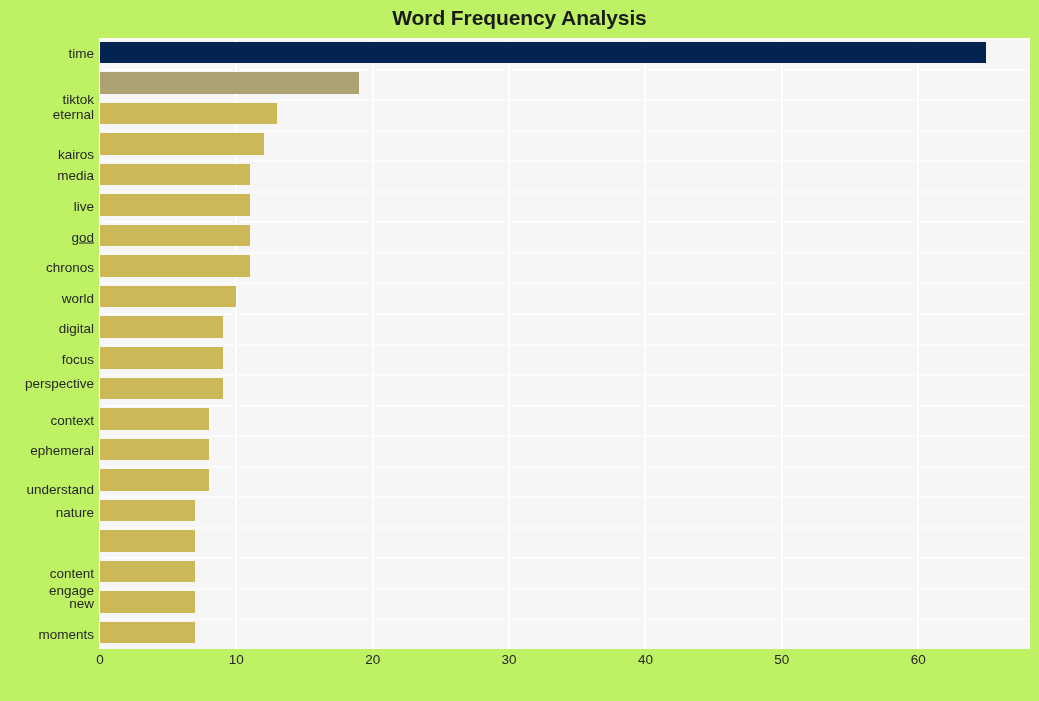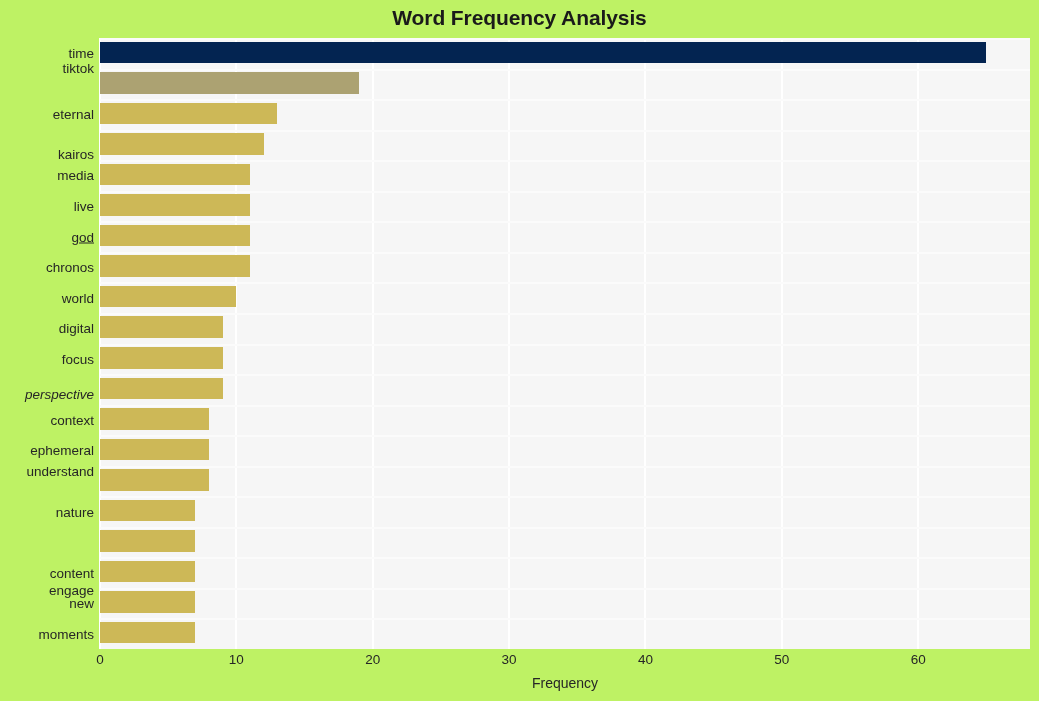--- a/index.html
+++ b/index.html
@@ -231,46 +231,45 @@
         </div>
         <div class="rowline" style="top: 580.45px;"></div>
         <div class="bar-row" style="top: 580.45px; height: 30.55px;">
           <div class="bar" title="moments: 7" style="width: 95.4545px; background: rgb(205, 184, 87);"></div>
         </div>
       </div>
   </div>
 
   <div id="y-axis-labels">
       <div class="y-tick-label" style="top: 15.275px;">time</div>
-      <div class="y-tick-label" style="top: 30px;">tiktok</div>
+      <div class="y-tick-label" style="top: 61px;">tiktok</div>
       <div class="y-tick-label" style="top: 76.375px;">eternal</div>
       <div class="y-tick-label" style="top: 116px;">kairos</div>
       <div class="y-tick-label" style="top: 137.475px;">media</div>
       <div class="y-tick-label" style="top: 168.025px;">live</div>
       <div class="y-tick-label" style="top: 198.575px; text-decoration: underline;">god</div>
       <div class="y-tick-label" style="top: 229.125px;">chronos</div>
       <div class="y-tick-label" style="top: 259.675px;">world</div>
       <div class="y-tick-label" style="top: 290.225px;">digital</div>
       <div class="y-tick-label" style="top: 320.775px;">focus</div>
-      <div class="y-tick-label" style="top: 356px; font-style: italic;">perspective</div>
+      <div class="y-tick-label" style="top: 345px;">perspective</div>
       <div class="y-tick-label" style="top: 381.875px;">context</div>
       <div class="y-tick-label" style="top: 412.425px;">ephemeral</div>
-      <div class="y-tick-label" style="top: 433px;">understand</div>
+      <div class="y-tick-label" style="top: 451px;">understand</div>
       <div class="y-tick-label" style="top: 473.525px;">nature</div>
       <div class="y-tick-label" style="top: 504.075px; margin-top: 48px;">engage</div>
       <div class="y-tick-label" style="top: 534.625px;">content</div>
       <div class="y-tick-label" style="top: 565.175px;">new</div>
       <div class="y-tick-label" style="top: 595.725px;">moments</div>
     </div>
 
   <div id="x-axis-labels">
       <div class="x-tick-label" style="left: 0px;">0</div>
       <div class="x-tick-label" style="left: 136.364px;">10</div>
       <div class="x-tick-label" style="left: 272.727px;">20</div>
       <div class="x-tick-label" style="left: 409.091px;">30</div>
       <div class="x-tick-label" style="left: 545.455px;">40</div>
       <div class="x-tick-label" style="left: 681.818px;">50</div>
       <div class="x-tick-label" style="left: 818.182px;">60</div>
     </div>
 
-  <div id="x-axis-title">Frequency</div>
 
 </div>
 
 </body></html>

